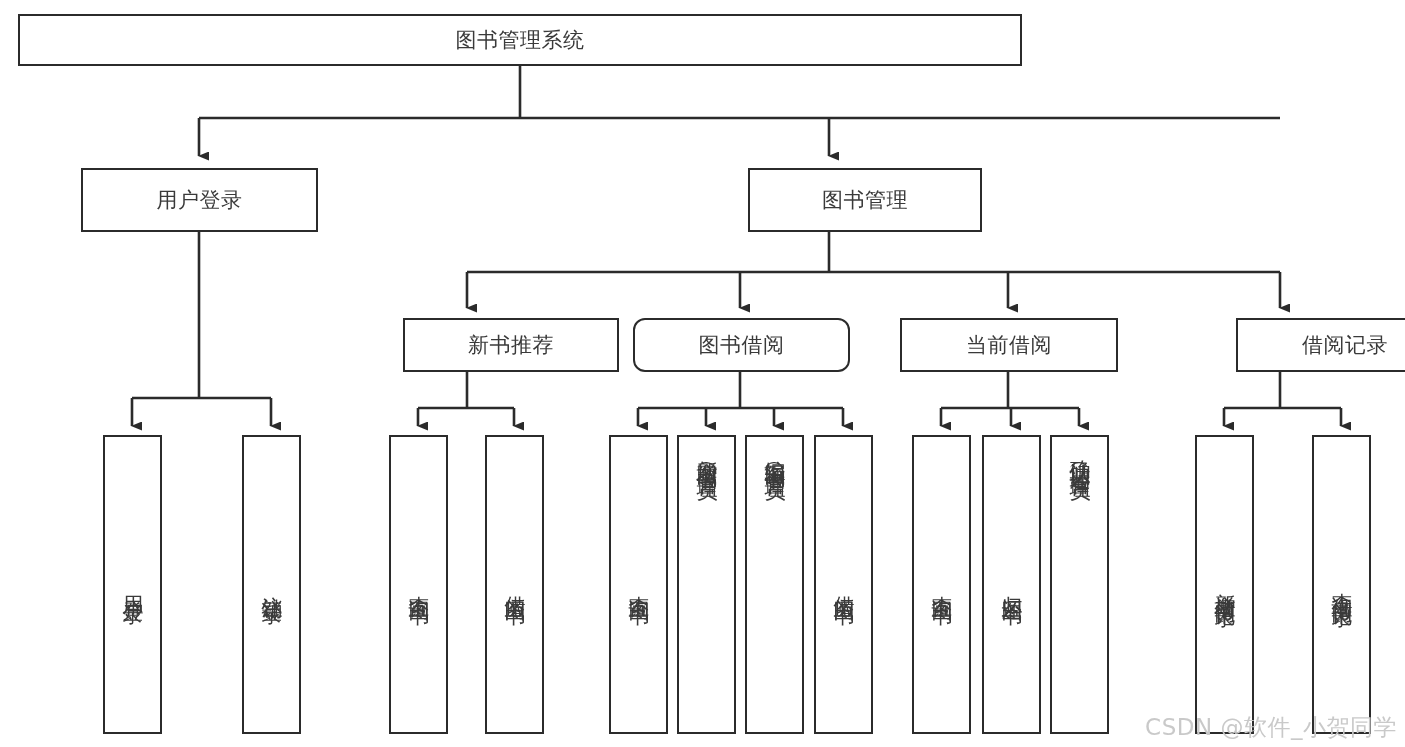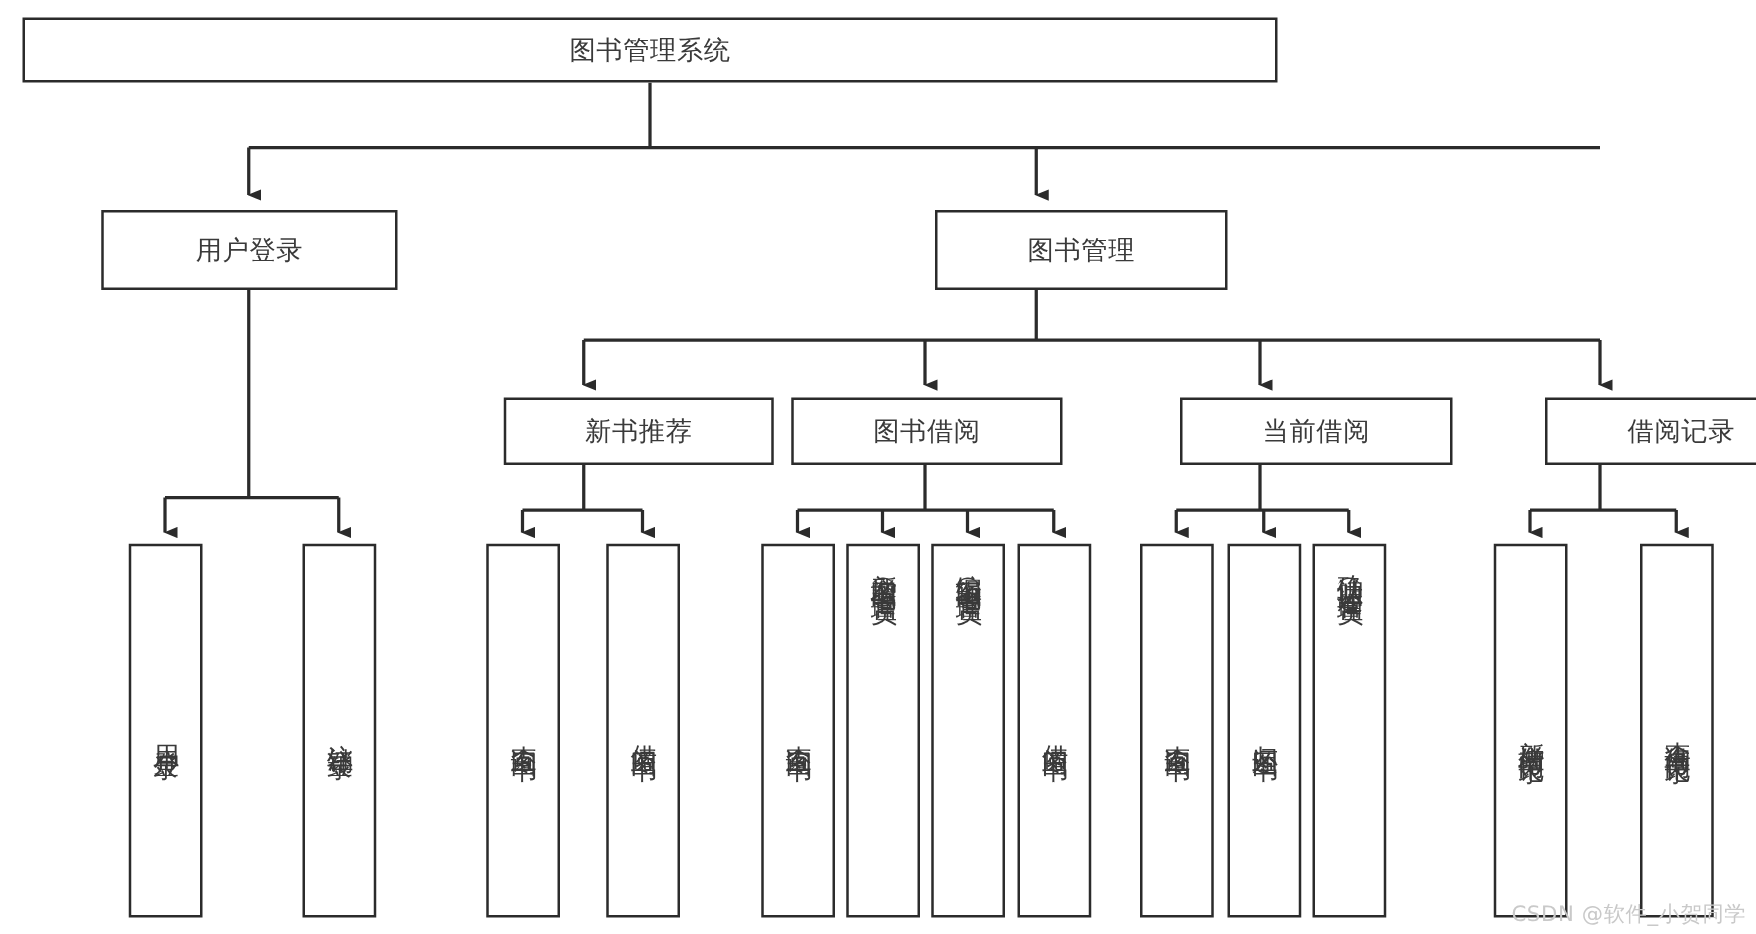--- a/index.html
+++ b/index.html
@@ -58,21 +58,21 @@
   }
   .node.vertical.centered {
     align-items: center;
     padding-top: 0;
   }
   .watermark {
     position: absolute;
     right: 8px;
     bottom: 4px;
     color: #c9c9c9;
-    font-size: 17px;
+    font-size: 23px;
     letter-spacing: 0.5px;
     white-space: nowrap;
   }
 </style>
 </head>
 <body>
 
 <div id="canvas">
 
   <svg class="wires" viewBox="0 0 1405 747">
@@ -132,24 +132,24 @@
   <div class="node" style="left:81px; top:168px; width:237px; height:64px;">
     <span class="label">用户登录</span>
   </div>
   <div class="node" style="left:712px; top:168px; width:234px; height:64px;margin-left:36px;">
     <span class="label">图书管理</span>
   </div>
 
   <div class="node" style="left:362px; top:318px; width:216px; height:54px;margin-left:41px;">
     <span class="label">新书推荐</span>
   </div>
-  <div class="node" style="left:633px; top:318px; width:217px; height:54px;">
+  <div class="node" style="left:633px; top:318px; width:217px; height:54px;border-radius:12px;">
     <span class="label">图书借阅</span>
   </div>
-  <div class="node" style="left:944px; top:318px; width:218px; height:54px;">
+  <div class="node" style="left:900px; top:318px; width:218px; height:54px;">
     <span class="label">当前借阅</span>
   </div>
   <div class="node" style="left:1236px; top:318px; width:218px; height:54px;">
     <span class="label">借阅记录</span>
   </div>
 
   <div class="node vertical centered" style="left:103px; top:435px; width:59px; height:299px;">
     <span class="label">用户登录</span>
   </div>
   <div class="node vertical centered" style="left:242px; top:435px; width:59px; height:299px;">

